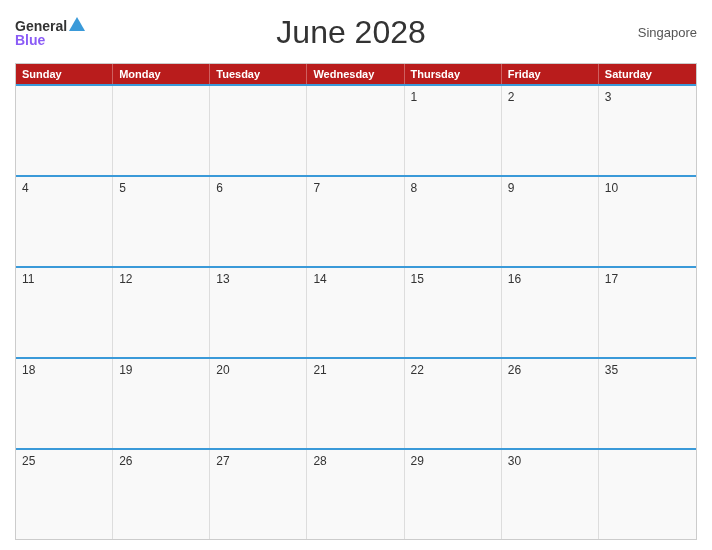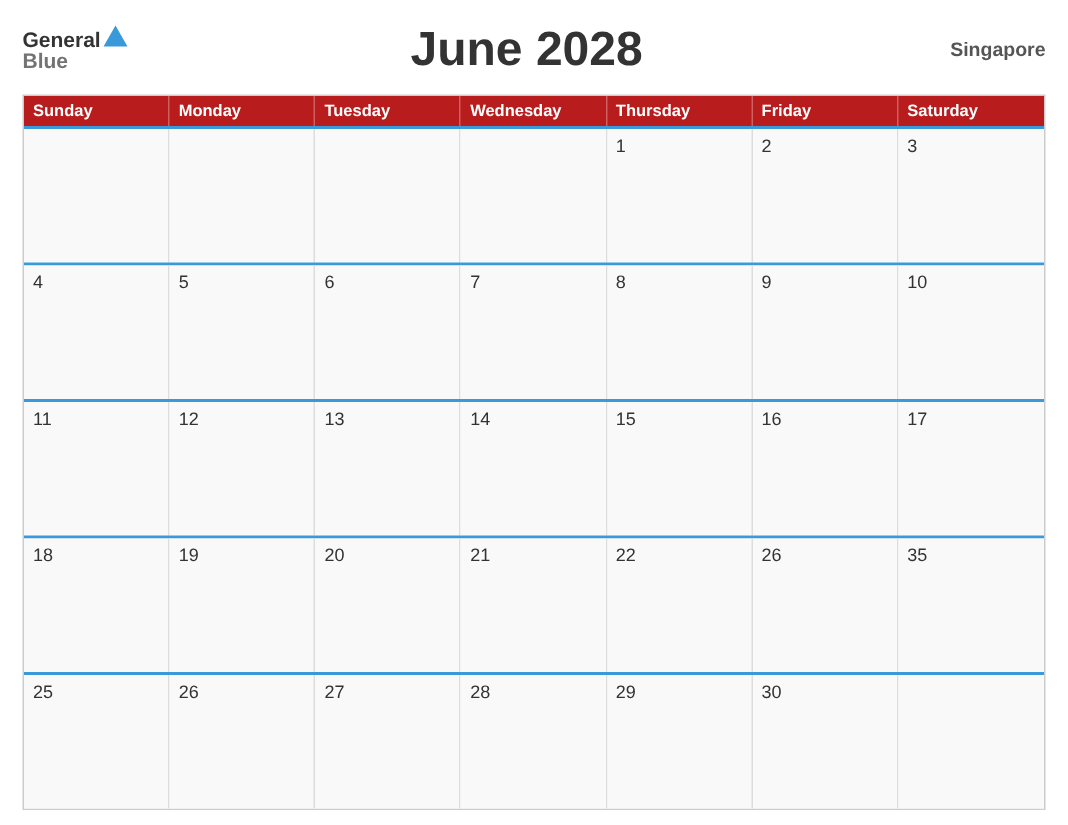--- a/index.html
+++ b/index.html
@@ -40,21 +40,21 @@
     .logo-general {
       font-size: 14px;
       font-weight: bold;
       color: #333;
       letter-spacing: 0;
     }
 
     .logo-blue {
       font-size: 14px;
       font-weight: bold;
-      color: #737373;
+      color: #8b5cf6;
     }
 
     .logo-triangle {
       display: inline-block;
       width: 0;
       height: 0;
       border-left: 8px solid transparent;
       border-right: 8px solid transparent;
       border-bottom: 14px solid #3a9ad9;
       margin-left: 2px;
@@ -63,32 +63,31 @@
       top: -2px;
     }
 
     .logo-row {
       display: flex;
       align-items: center;
     }
 
     .month-title {
       font-size: 32px;
-      font-weight: bold;
+      font-weight: normal;
       color: #333;
       text-align: center;
       flex: 1;
     }
 
     .region {
       font-size: 13px;
       color: #555;
       text-align: right;
       min-width: 80px;
-      font-weight: bold;
     }
 
     .calendar {
       flex: 1;
       display: flex;
       flex-direction: column;
       border: 1px solid #ccc;
     }
 
     .calendar-header {

